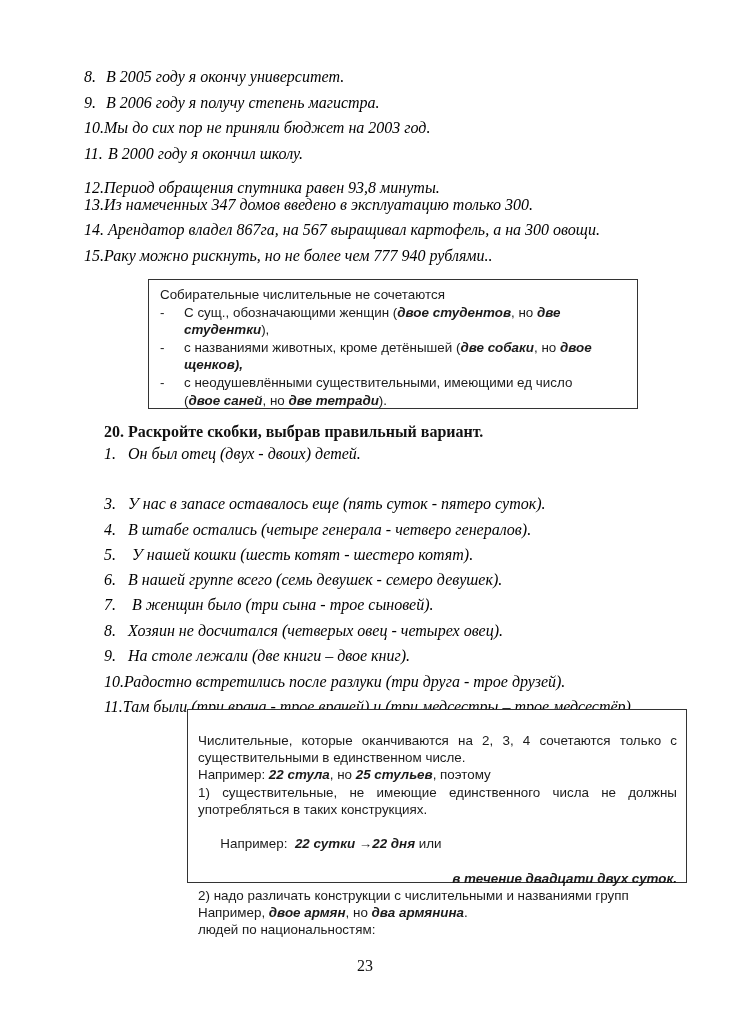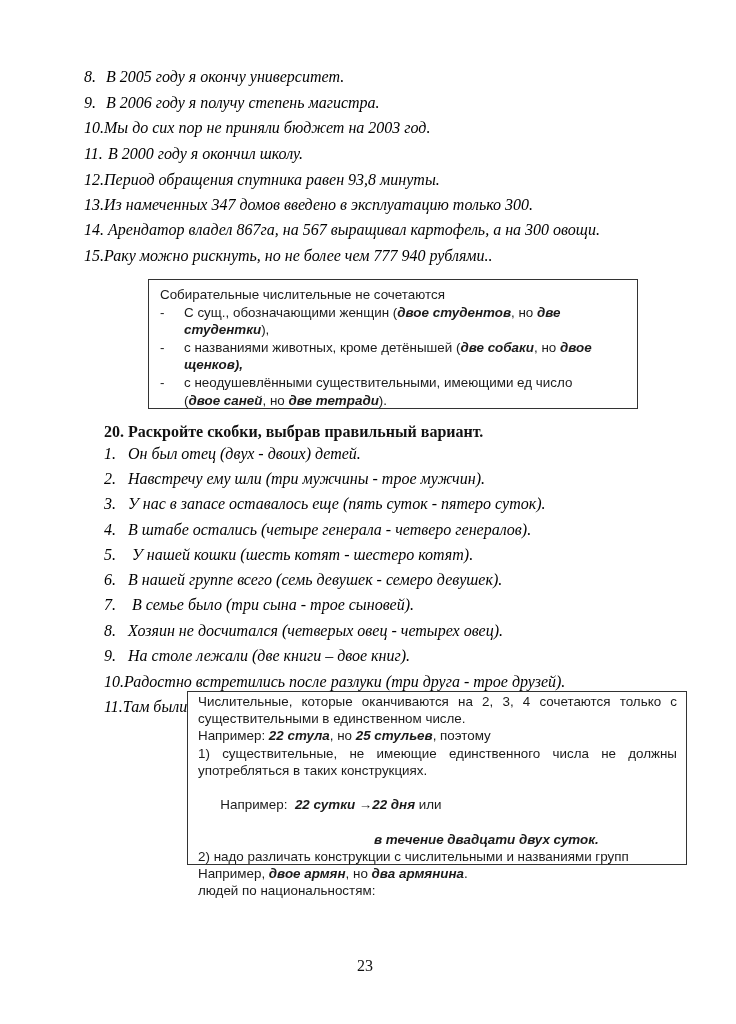--- a/index.html
+++ b/index.html
@@ -4,27 +4,27 @@
 <style>
   html, body { margin: 0; padding: 0; background: #ffffff; }
   body { width: 736px; height: 1024px; position: relative; overflow: hidden; color: #111; }
   .page { position: absolute; left: 0; top: 0; width: 736px; height: 1024px; }
   .it { font-family: "Liberation Serif", "DejaVu Serif", serif; font-style: italic; font-size: 16px; color: #000000; white-space: nowrap; }
   .line { position: absolute; left: 84px; height: 22px; line-height: 22px; }
   .num { display: inline-block; }
   .sans { font-family: "Liberation Sans", "DejaVu Sans", sans-serif; font-size: 13.4px; color: #1a1a1a; }
   .box { position: absolute; border: 1.5px solid #333; background: #fff; box-sizing: border-box; }
   .box1 { left: 148px; top: 279px; width: 490px; height: 130px; padding: 6px 10px 0 11px; line-height: 17.6px; }
-  .box2 { left: 187px; top: 691px; width: 500px; height: 174px; padding: 1px 9px 0 10px; line-height: 17.2px; }
+  .box2 { left: 187px; top: 709px; width: 500px; height: 174px; padding: 22px 9px 0 10px; line-height: 17.2px; }
   .b { font-weight: bold; font-style: italic; }
   .brow { position: relative; white-space: nowrap; }
   .dash { position: absolute; left: 0; }
   .indent { padding-left: 24px; }
   .justify { text-align: justify; text-align-last: justify; }
-  .center-em { padding-left: 176px; }
+  .center-em { padding-left: 176px; text-align: right; }
   .heading { position: absolute; left: 104px; top: 421px; height: 22px; line-height: 22px;
              font-family: "Liberation Serif", "DejaVu Serif", serif; font-weight: bold; font-size: 16px; color: #111; white-space: nowrap; }
   .ex { position: absolute; left: 104px; height: 22px; line-height: 22px; }
   .pagenum { position: absolute; left: 357px; top: 951px; font-family: "Liberation Serif", "DejaVu Serif", serif; font-size: 16px; color: #111; margin-top: 6px; }
 </style>
 </head>
 <body>
 
 <div class="page">
 
@@ -33,21 +33,21 @@
   </div>
   <div class="line it" style="top:92px">
     <span class="num" style="width:22px">9.</span><span>В 2006 году я получу степень магистра.</span>
   </div>
   <div class="line it" style="top:117px">
     <span class="num">10.</span><span>Мы до сих пор не приняли бюджет на 2003 год.</span>
   </div>
   <div class="line it" style="top:143px">
     <span class="num" style="width:24px">11.</span><span>В 2000 году я окончил школу.</span>
   </div>
-  <div class="line it" style="top:169px">
+  <div class="line it" style="top:177px">
     <span class="num">12.</span><span>Период обращения спутника равен 93,8 минуты.</span>
   </div>
   <div class="line it" style="top:194px">
     <span class="num">13.</span><span>Из намеченных 347 домов введено в  эксплуатацию только 300.</span>
   </div>
   <div class="line it" style="top:219px">
     <span class="num" style="width:24px">14.</span><span>Арендатор владел 867га, на 567 выращивал картофель, а на 300 овощи.</span>
   </div>
   <div class="line it" style="top:245px">
     <span class="num">15.</span><span>Раку можно рискнуть, но не более чем 777 940 рублями..</span>
@@ -76,37 +76,34 @@
     <div class="brow indent">
       <span>(</span><span class="b">двое саней</span><span>, но </span><span class="b">две тетради</span><span>).</span>
     </div>
   </div>
 
   <div class="heading">20. Раскройте скобки, выбрав правильный вариант.</div>
 
   <div class="ex it" style="top:443px">
     <span class="num" style="width:24px">1.</span><span>Он был отец (двух - двоих) детей.</span>
   </div>
-  <div class="ex it" style="top:468px">
-    <span class="num" style="width:24px">2.</span><span>Навстречу ему шли (три мужчины - трое мужчин).</span>
-  </div>
   <div class="ex it" style="top:493px">
     <span class="num" style="width:24px">3.</span><span>У нас в запасе оставалось еще (пять суток - пятеро суток).</span>
   </div>
   <div class="ex it" style="top:519px">
     <span class="num" style="width:24px">4.</span><span>В штабе остались (четыре генерала - четверо генералов).</span>
   </div>
   <div class="ex it" style="top:544px">
     <span class="num" style="width:24px">5.</span><span style="white-space:pre"> У нашей кошки (шесть котят - шестеро котят).</span>
   </div>
   <div class="ex it" style="top:569px">
     <span class="num" style="width:24px">6.</span><span>В нашей группе всего (семь девушек - семеро девушек).</span>
   </div>
   <div class="ex it" style="top:594px">
-    <span class="num" style="width:24px">7.</span><span style="white-space:pre"> В семье было (три сына - трое сыновей).</span>
+    <span class="num" style="width:24px">7.</span><span style="white-space:pre"> В женщин было (три сына - трое сыновей).</span>
   </div>
   <div class="ex it" style="top:620px">
     <span class="num" style="width:24px">8.</span><span>Хозяин не досчитался (четверых овец - четырех овец).</span>
   </div>
   <div class="ex it" style="top:645px">
     <span class="num" style="width:24px">9.</span><span>На столе лежали (две книги – двое книг).</span>
   </div>
   <div class="ex it" style="top:671px">
     <span class="num">10.</span><span>Радостно встретились после разлуки (три друга - трое друзей).</span>
   </div>

